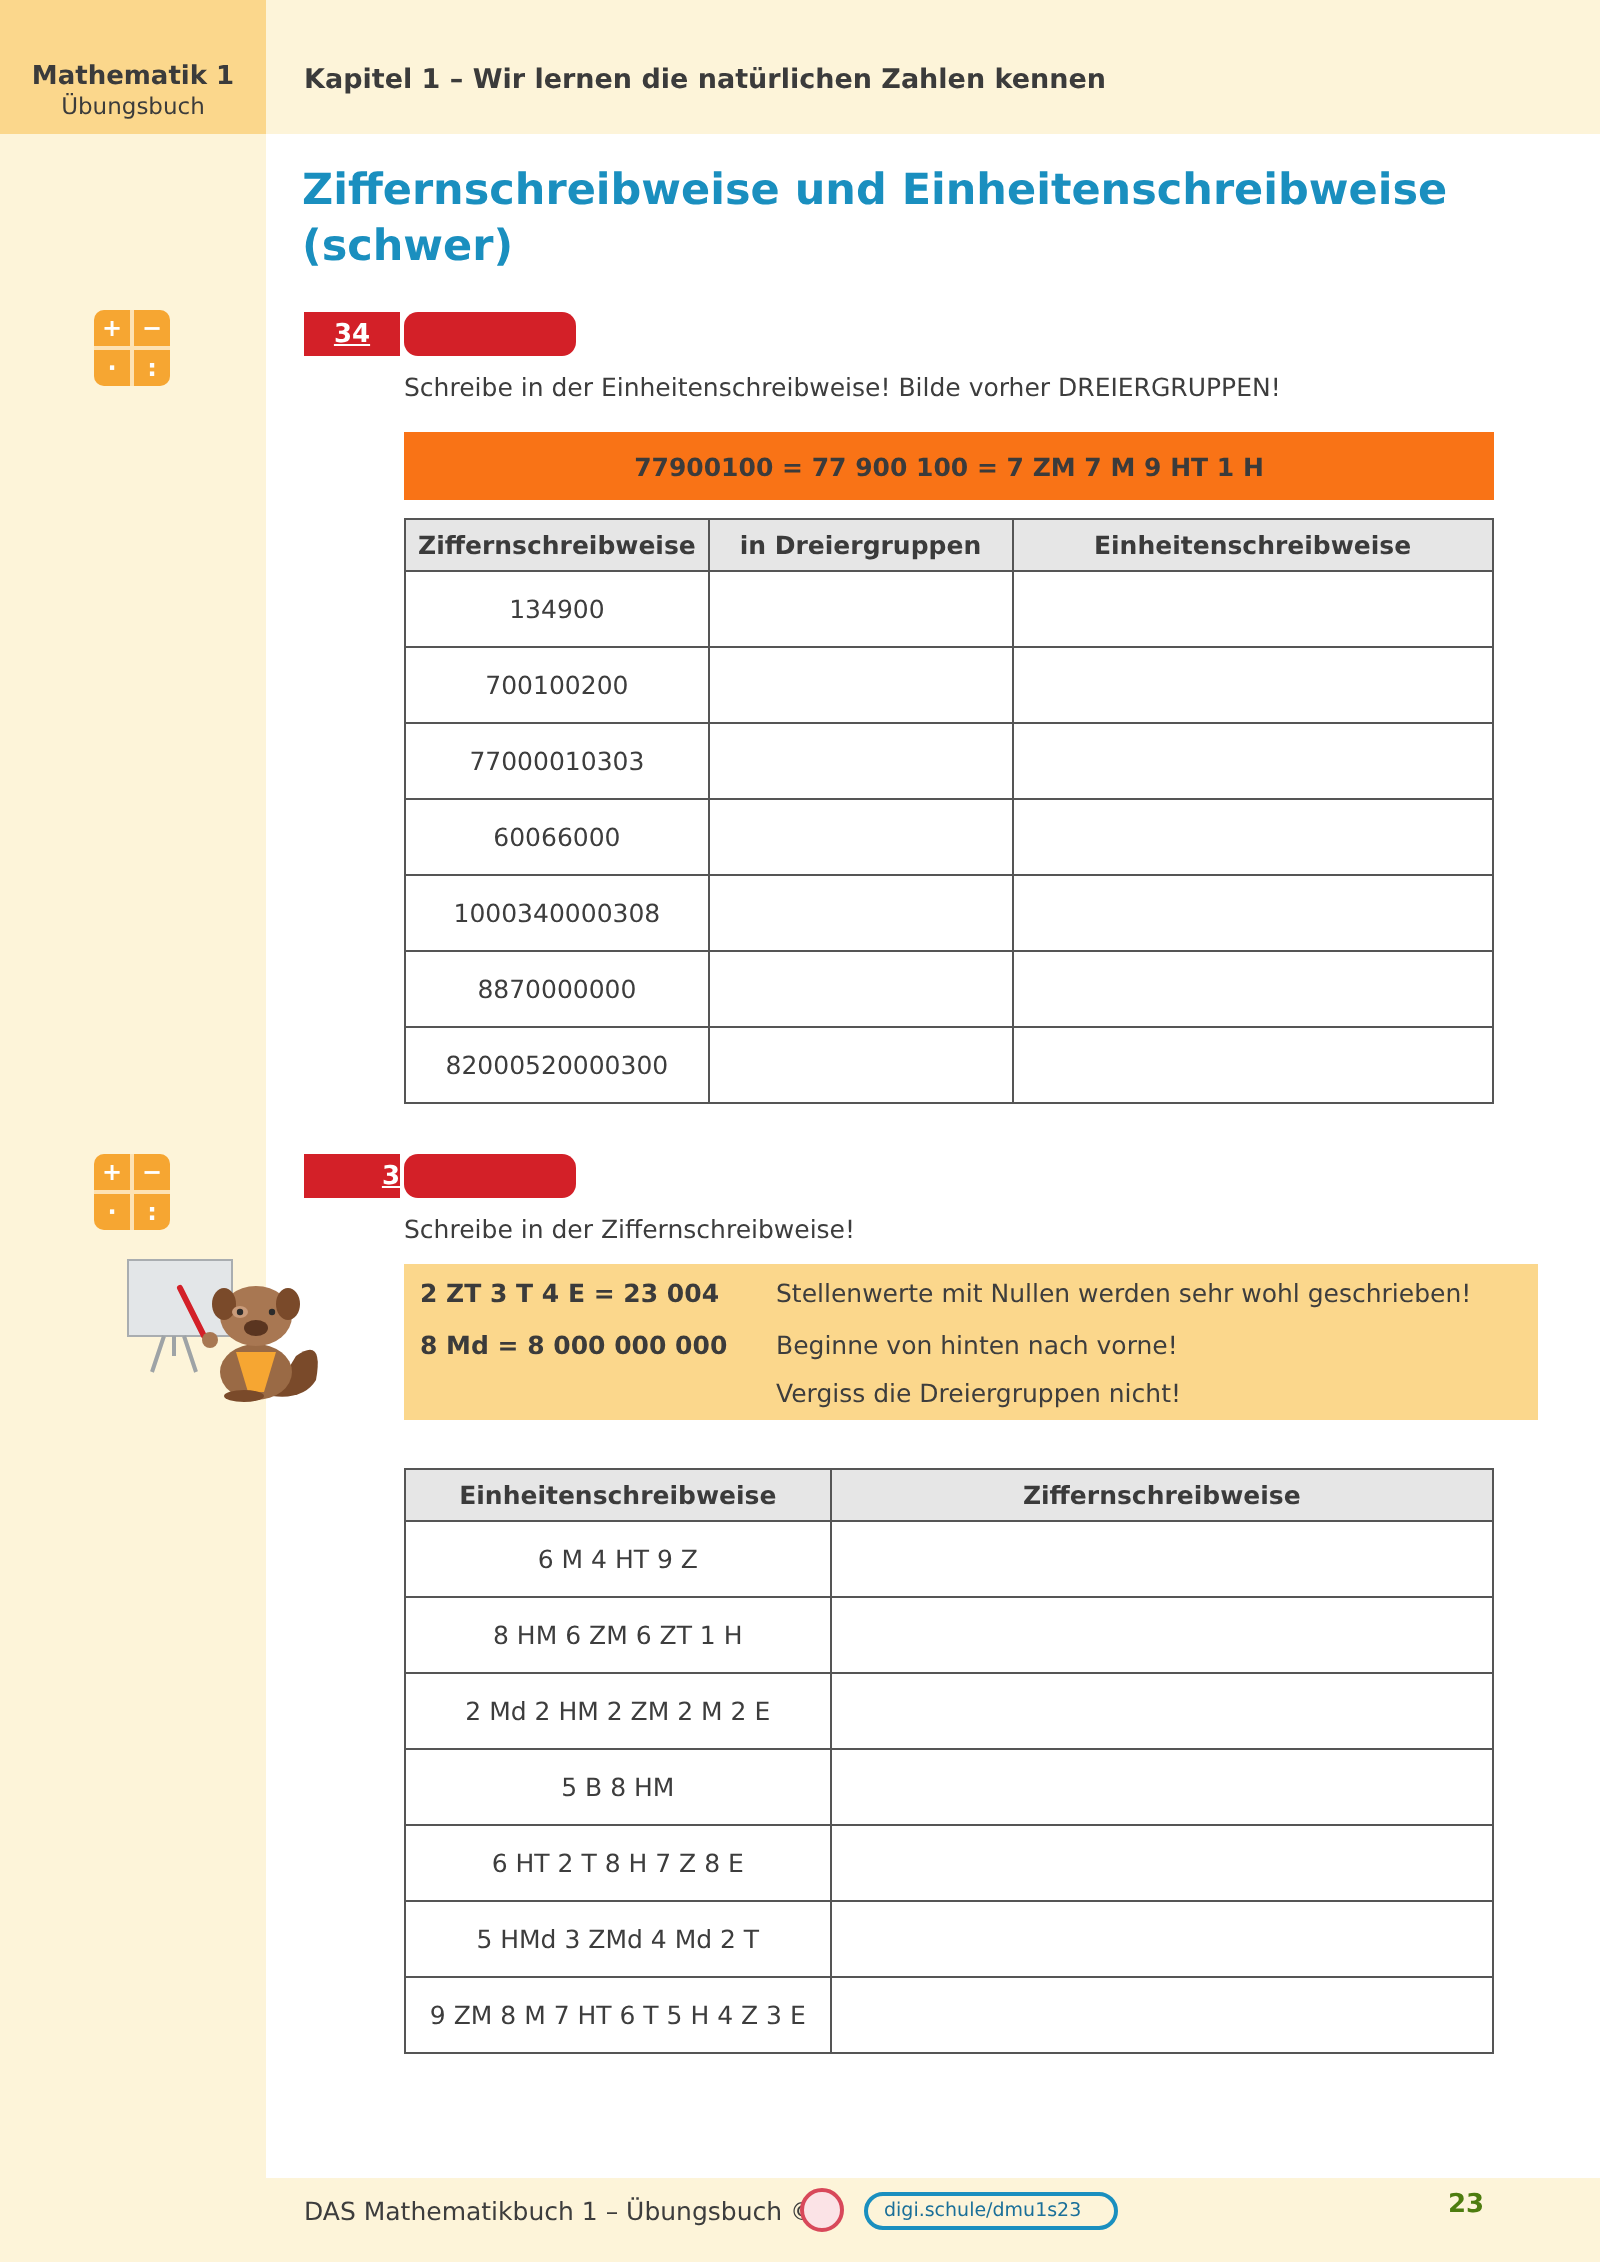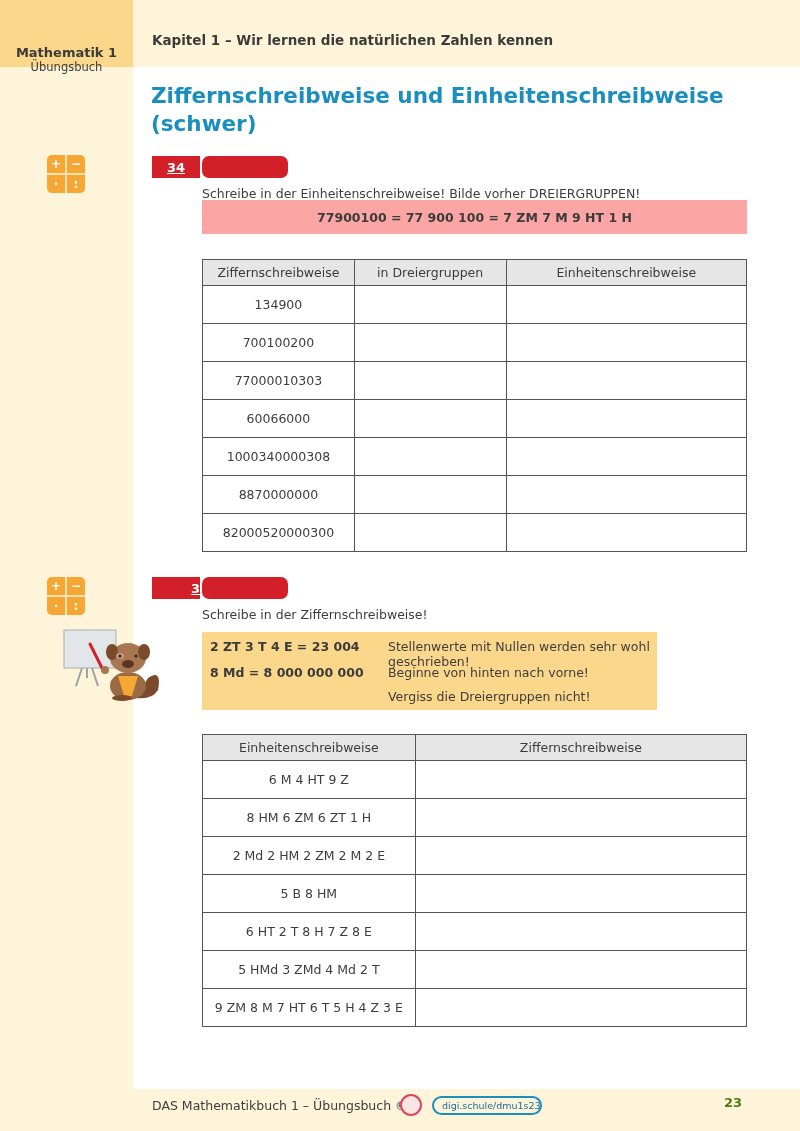--- a/index.html
+++ b/index.html
@@ -15,21 +15,21 @@
     background: #fdf4d9;
   }
   .header-band {
     position: absolute; left: 0; top: 0; width: 800px; height: 67px;
     background: #fdf4d9;
   }
   .header-left {
     position: absolute; left: 0; top: 0; width: 133px; height: 67px;
     background: #fbd78c;
     text-align: center;
-    padding-top: 45px;
+    padding-top: 31px;
   }
   .header-left .book-title {
     display: block; font-weight: bold; font-size: 13px; color: #3b3b3b; line-height: 15px;
   }
   .header-left .book-sub {
     display: block; font-size: 11.5px; color: #3b3b3b; line-height: 14px;
   }
   .chapter {
     position: absolute; left: 152px; top: 32px; font-weight: bold; font-size: 13.5px; color: #3b3b3b;
   }
@@ -55,43 +55,43 @@
     display: flex; align-items: center; justify-content: center; text-decoration: underline;
   }
   .ex-pill {
     position: absolute; left: 202px; width: 86px; height: 22px;
     background: #d32028; border-radius: 7px;
   }
   .instruction {
     position: absolute; left: 202px; font-size: 12.5px; color: #3d3d3d;
   }
   .example-bar {
-    position: absolute; left: 202px; top: 200px; width: 545px; height: 34px;
-    background: #fca5a5; display: flex; align-items: center; justify-content: center;
+    position: absolute; left: 202px; top: 216px; width: 545px; height: 34px;
+    background: #f97316; display: flex; align-items: center; justify-content: center;
     font-weight: bold; font-size: 12.5px; color: #3b3b3b;
   }
   table.grid {
     position: absolute; border-collapse: collapse; left: 202px;
   }
   table.grid th, table.grid td {
     border: 1px solid #555; text-align: center; font-size: 12.5px; color: #3d3d3d;
   }
   table.grid th {
-    background: #e6e6e6; font-weight: normal; height: 26px; color: #3b3b3b;
+    background: #e6e6e6; font-weight: bold; height: 26px; color: #3b3b3b;
   }
   table.grid td { height: 38px; }
   #t1 { top: 259px; width: 545px; }
   #t1 col.c1 { width: 152px; }
   #t1 col.c2 { width: 152px; }
   #t1 col.c3 { width: 241px; }
   #t2 { top: 734px; width: 545px; }
   #t2 col.c1 { width: 213px; }
   #t2 col.c2 { width: 332px; }
   .hint-box {
-    position: absolute; left: 202px; top: 632px; width: 455px; height: 78px;
+    position: absolute; left: 202px; top: 632px; width: 567px; height: 78px;
     background: #fbd78c;
   }
   .hint-box .rule {
     position: absolute; left: 8px; font-weight: bold; font-size: 12.5px; color: #3b3b3b;
   }
   .hint-box .tip {
     position: absolute; left: 186px; font-size: 12.5px; color: #3d3d3d;
   }
   .mascot {
     position: absolute; left: 62px; top: 628px; width: 104px; height: 74px;
@@ -101,21 +101,21 @@
     background: #fdf4d9;
   }
   .footer-text {
     position: absolute; left: 152px; top: 1098px; font-size: 12.5px; color: #3d3d3d;
   }
   .footer-logo {
     position: absolute; left: 400px; top: 1094px; width: 22px; height: 22px;
     border-radius: 50%; border: 2px solid #d8485a; background: #fbe3e6;
   }
   .footer-link {
-    position: absolute; left: 432px; top: 1096px; width: 110px; height: 19px;
+    position: absolute; left: 432px; top: 1096px; width: 127px; height: 19px;
     border: 2px solid #1a8fbf; border-radius: 10px;
     font-size: 9.5px; color: #1a6f99; display: flex; align-items: center; padding-left: 8px;
     text-decoration: none;
   }
   .page-number {
     position: absolute; left: 724px; top: 1095px; font-weight: bold; font-size: 13px; color: #4d7c0f;
   }
 </style>
 </head>
 <body>

